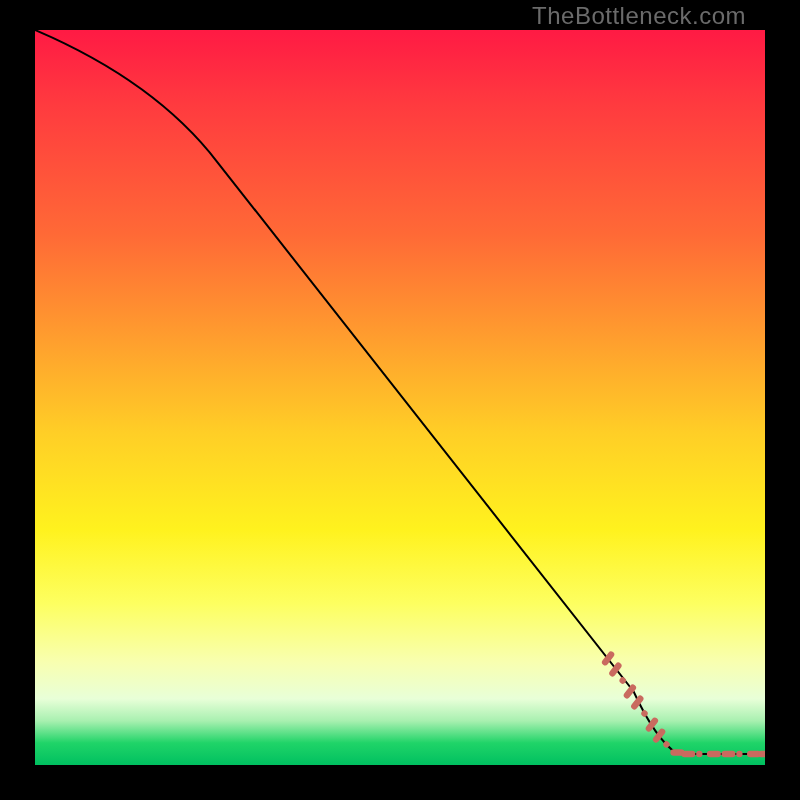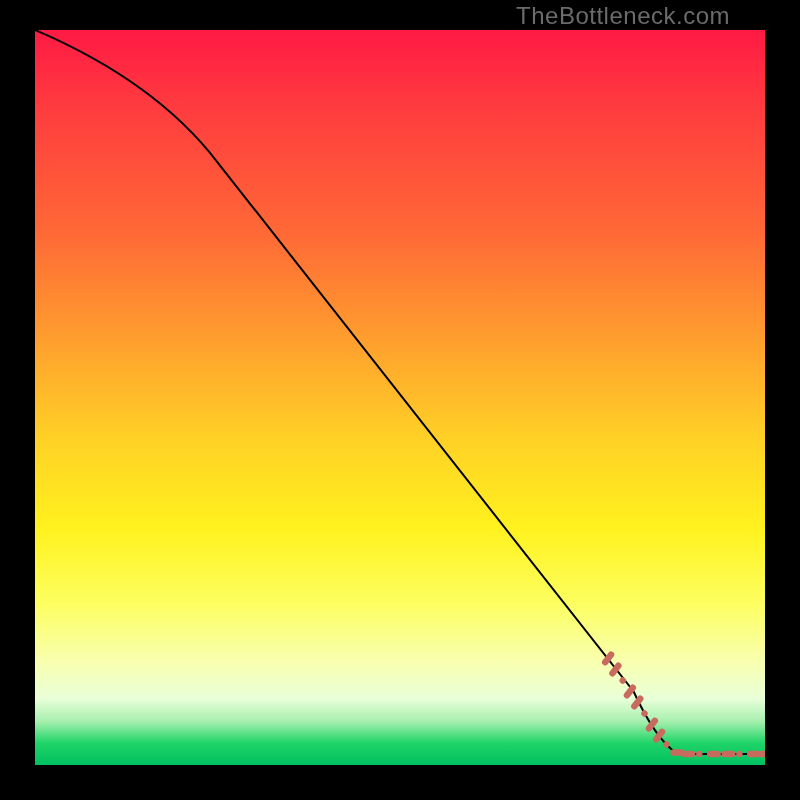--- a/index.html
+++ b/index.html
@@ -9,20 +9,21 @@
     height: 800px;
     background: #000;
     overflow: hidden;
     font-family: Arial, Helvetica, sans-serif;
   }
   .frame {
     position: relative;
     width: 740px;
     height: 800px;
     background: #000;
+    padding-left: 16px;
   }
   .watermark {
     position: absolute;
     top: 2px;
     right: 10px;
     color: #6b6b6b;
     font-size: 24px;
     font-weight: 500;
     letter-spacing: 0.5px;
     z-index: 10;

